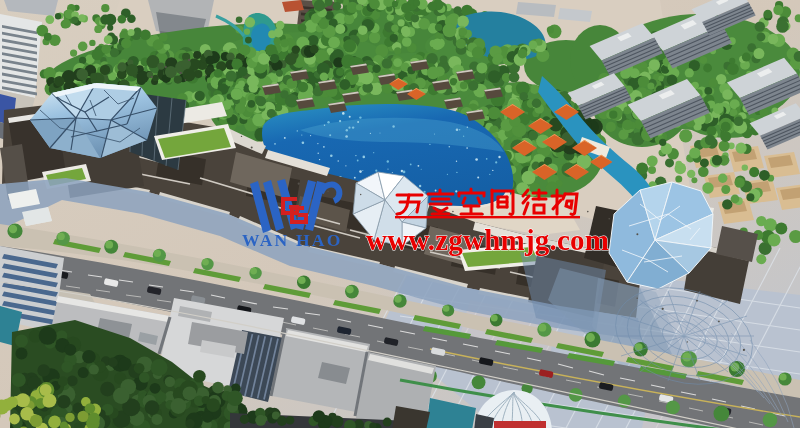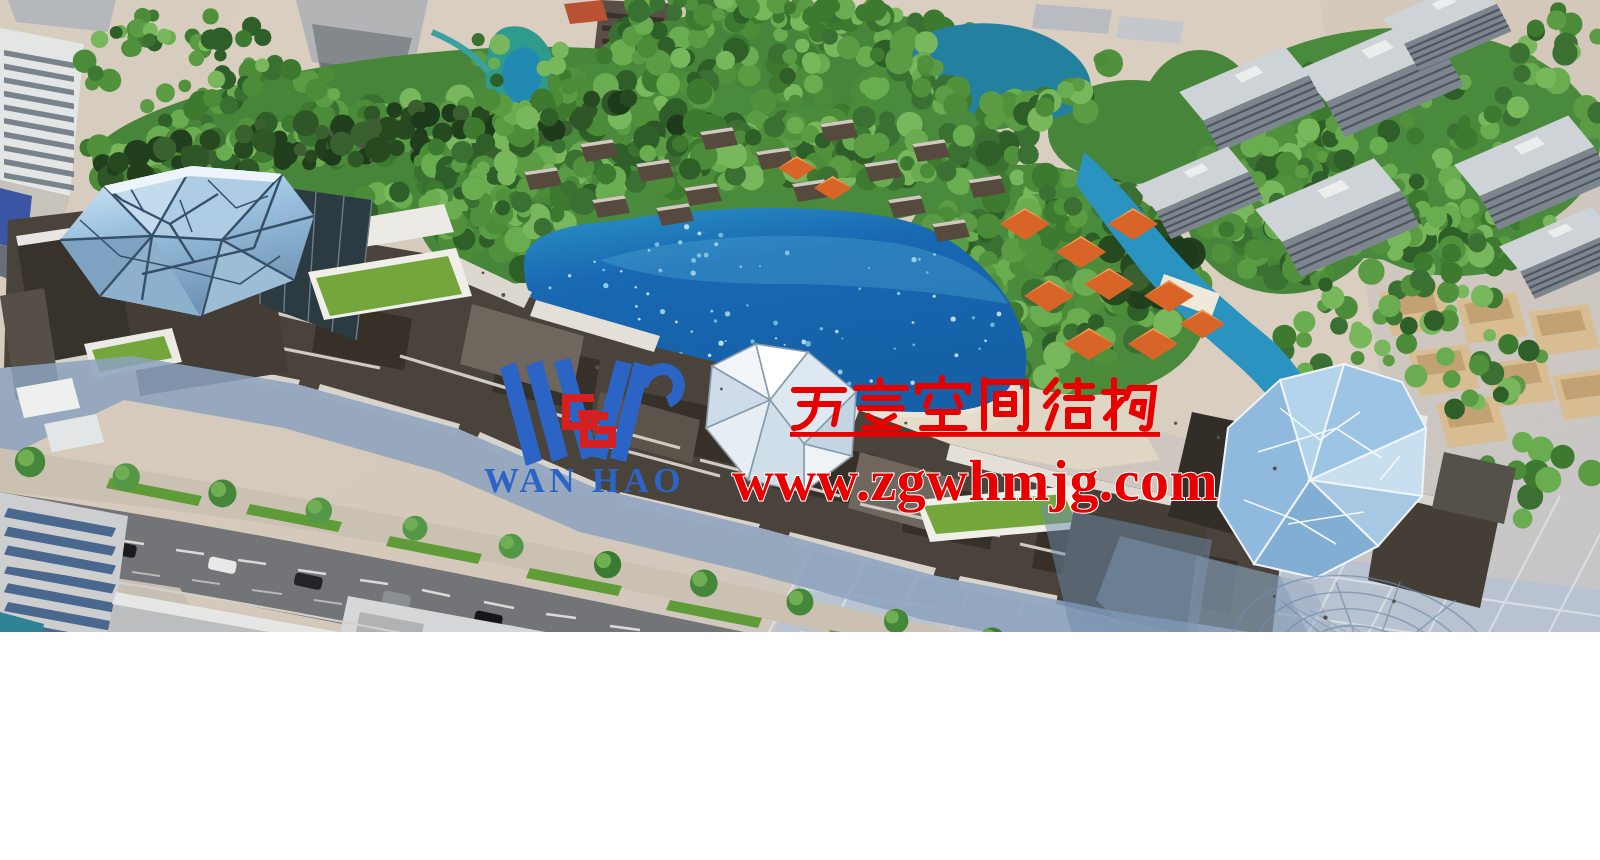--- a/index.html
+++ b/index.html
@@ -1,14 +1,14 @@
 <!DOCTYPE html>
 <html><head><meta charset="utf-8"><style>
 html,body{margin:0;padding:0;background:#fff;font-family:"Liberation Sans",sans-serif;}
-#scene{width:800px;height:316px;overflow:hidden;position:relative;}
+#scene{width:800px;height:428px;overflow:hidden;position:relative;}
 </style></head><body>
 <div id="scene">
 <svg width="800" height="430" viewBox="0 0 800 430">
 <defs>
 <linearGradient id="pave" x1="0" y1="0" x2="1" y2="1">
 <stop offset="0" stop-color="#d8cec0"></stop>
           <stop offset="0.5" stop-color="#d4c8ba"></stop>
           <stop offset="1" stop-color="#bfc5cf"></stop>
 </linearGradient>
 <linearGradient id="lakeg" x1="0" y1="0" x2="0.35" y2="1">

